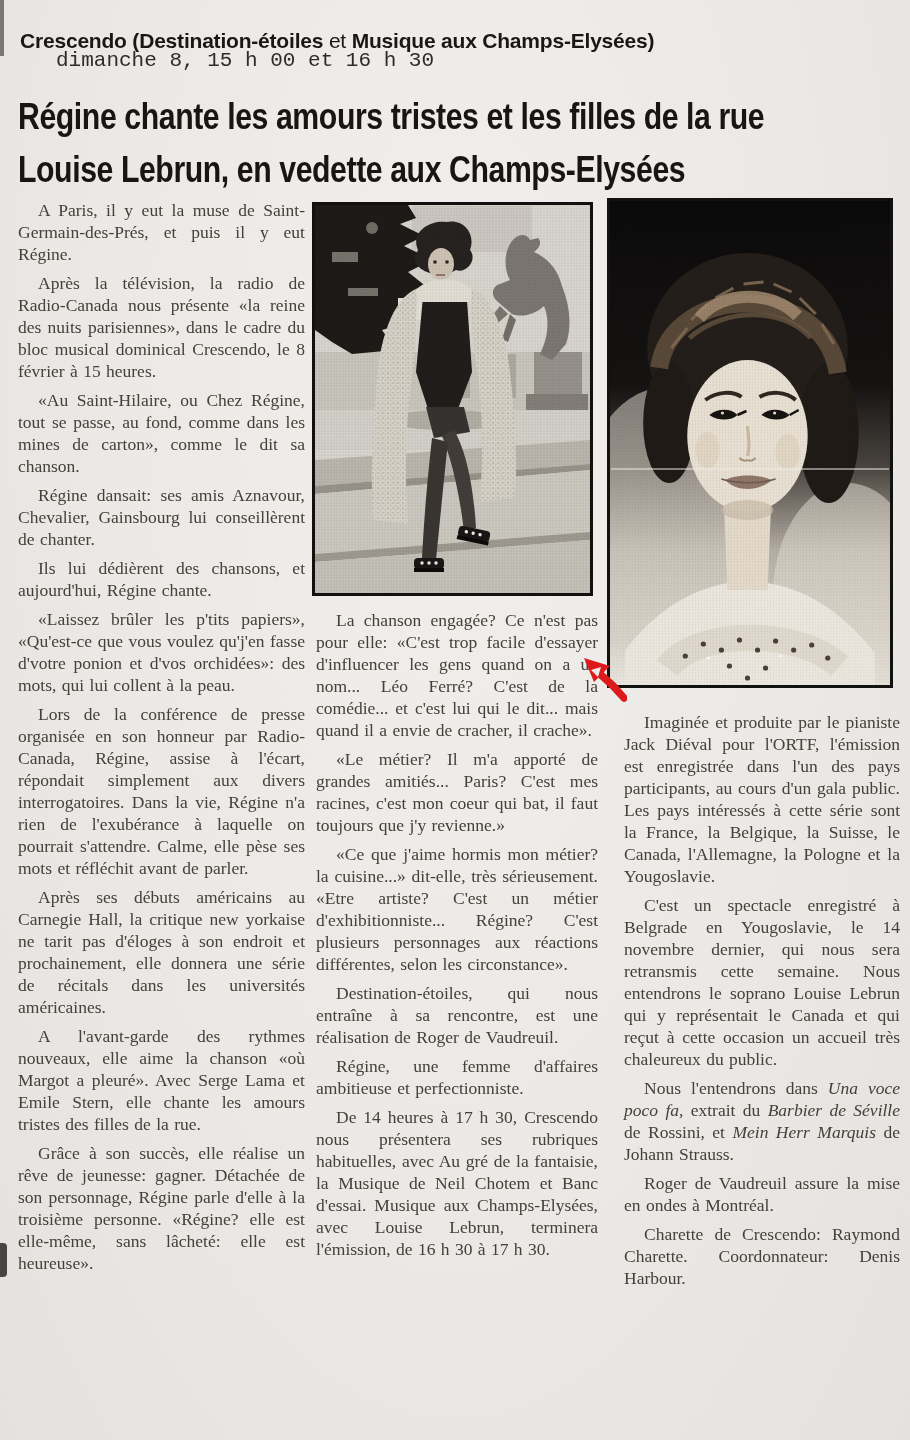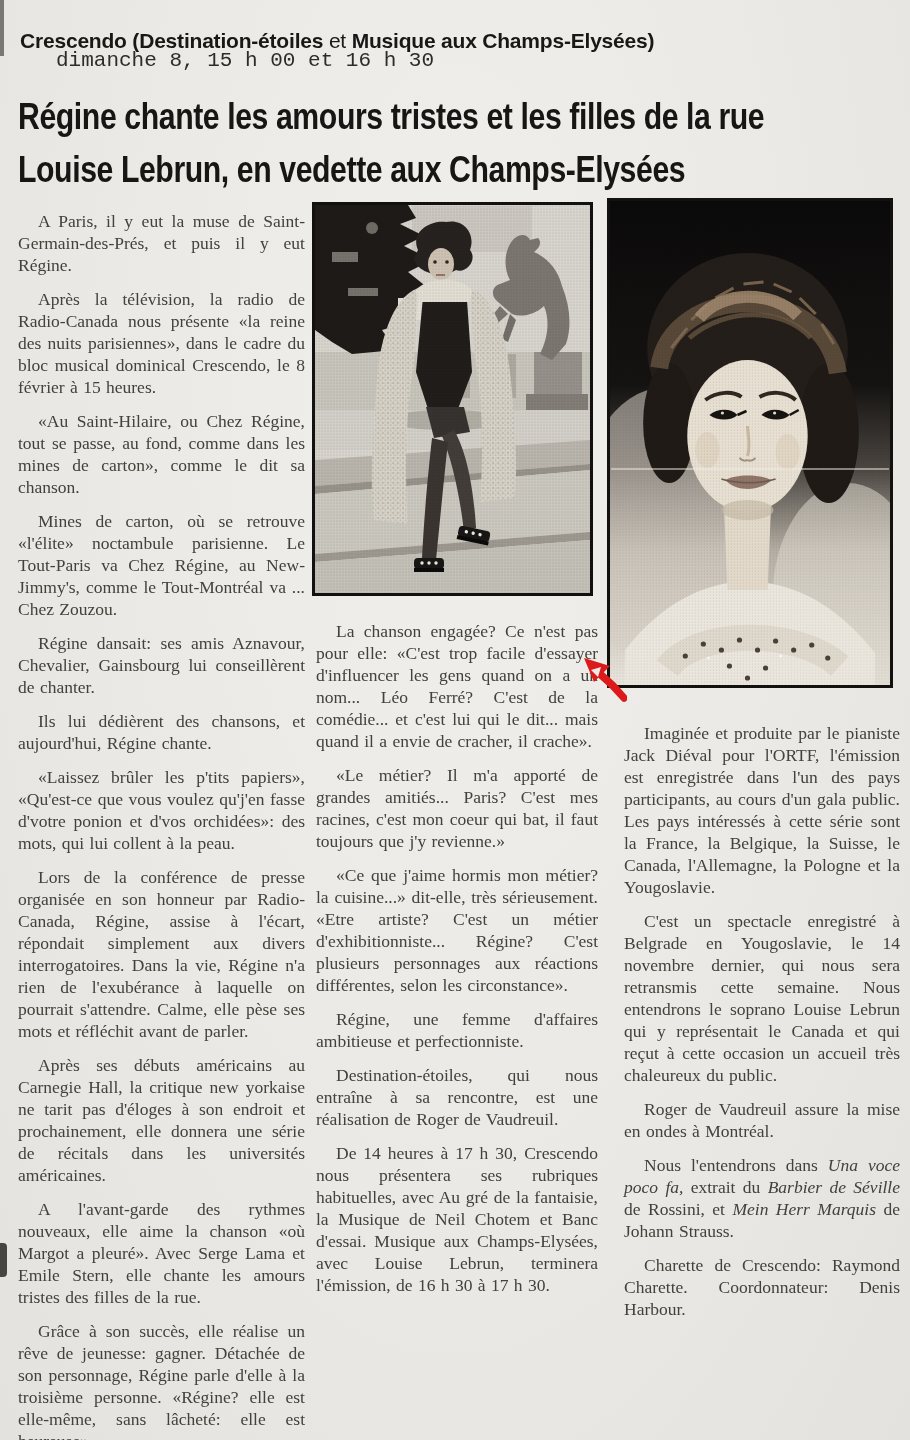--- a/index.html
+++ b/index.html
@@ -21,21 +21,21 @@
   .headline{
     position:absolute;left:18px;top:90px;
     font-family:"Liberation Sans",sans-serif;font-weight:700;font-size:36px;line-height:53px;
     color:#181614;letter-spacing:-0.5px;white-space:nowrap;
     transform:scaleX(0.84);transform-origin:0 0;
   }
   .col{
     position:absolute;font-size:17.5px;line-height:22px;text-align:justify;
     word-spacing:1px;hyphens:auto;-webkit-hyphens:auto;
   }
-  .col p{margin:12px 0 7px;text-indent:20px}
+  .col p{margin:1px 0 7px;text-indent:20px}
   .col .b{font-weight:400}
   .col .i{font-style:italic}
   #col-left{left:18px;top:198px;width:287px}
   #col-middle{left:316px;top:608px;width:282px}
   #col-right{left:624px;top:710px;width:276px}
   .photo{position:absolute;display:block;background:#d7d4cd}
   #photo-regine{left:312px;top:202px;width:281px;height:394px}
   #photo-lebrun{left:607px;top:198px;width:286px;height:490px}
   .photo svg{display:block;width:100%;height:100%}
   .arrow{position:absolute;left:581px;top:656px;width:46px;height:46px}
@@ -195,42 +195,41 @@
     <rect x="4" y="270" width="277" height="2" fill="#f4f1ea" opacity="0.5"></rect>
     <rect width="285" height="490" fill="url(#ht2)"></rect>
     <rect x="1.5" y="1.5" width="282" height="487" fill="none" stroke="#131110" stroke-width="3"></rect>
   </svg>
 </figure>
 
 <div class="col" id="col-left">
     <p><span class="">A Paris, il y eut la muse de Saint-Germain-des-Prés, et puis il y eut Régine.</span></p>
     <p><span class="">Après la télévision, la radio de Radio-Canada nous présente «la reine des nuits parisiennes», dans le cadre du bloc musical dominical </span><span class="b ">Crescendo,</span><span class=""> le 8 février à 15 heures.</span></p>
     <p><span class="">«Au Saint-Hilaire, ou Chez Régine, tout se passe, au fond, comme dans les mines de carton», comme le dit sa chanson.</span></p>
-    <p><span class="">Mines de carton, où se retrouve «l'élite» noctambule parisienne. Le Tout-Paris va Chez Régine, au New-Jimmy's, comme le Tout-Montréal va ... Chez Zouzou.</span></p>
     <p><span class="">Régine dansait: ses amis Aznavour, Chevalier, Gainsbourg lui conseillèrent de chanter.</span></p>
     <p><span class="">Ils lui dédièrent des chansons, et aujourd'hui, Régine chante.</span></p>
     <p><span class="">«Laissez brûler les p'tits papiers», «Qu'est-ce que vous voulez qu'j'en fasse d'votre ponion et d'vos orchidées»: des mots, qui lui collent à la peau.</span></p>
     <p><span class="">Lors de la conférence de presse organisée en son honneur par Radio-Canada, Régine, assise à l'écart, répondait simplement aux divers interrogatoires. Dans la vie, Régine n'a rien de l'exubérance à laquelle on pourrait s'attendre. Calme, elle pèse ses mots et réfléchit avant de parler.</span></p>
     <p><span class="">Après ses débuts américains au Carnegie Hall, la critique new yorkaise ne tarit pas d'éloges à son endroit et prochainement, elle donnera une série de récitals dans les universités américaines.</span></p>
     <p><span class="">A l'avant-garde des rythmes nouveaux, elle aime la chanson «où Margot a pleuré». Avec Serge Lama et Emile Stern, elle chante les amours tristes des filles de la rue.</span></p>
     <p><span class="">Grâce à son succès, elle réalise un rêve de jeunesse: gagner. Détachée de son personnage, Régine parle d'elle à la troisième personne. «Régine? elle est elle-même, sans lâcheté: elle est heureuse».</span></p>
   </div>
 <div class="col" id="col-middle">
     <p><span class="">La chanson engagée? Ce n'est pas pour elle: «C'est trop facile d'essayer d'influencer les gens quand on a un nom... Léo Ferré? C'est de la comédie... et c'est lui qui le dit... mais quand il a envie de cracher, il crache».</span></p>
     <p><span class="">«Le métier? Il m'a apporté de grandes amitiés... Paris? C'est mes racines, c'est mon coeur qui bat, il faut toujours que j'y revienne.»</span></p>
     <p><span class="">«Ce que j'aime hormis mon métier? la cuisine...» dit-elle, très sérieusement. «Etre artiste? C'est un métier d'exhibitionniste... Régine? C'est plusieurs personnages aux réactions différentes, selon les circonstance».</span></p>
+    <p><span class="b ">Destination-étoiles,</span><span class=""> qui nous entraîne à sa rencontre, est une réalisation de Roger de Vaudreuil.</span></p>
     <p><span class="">Régine, une femme d'affaires ambitieuse et perfectionniste.</span></p>
-    <p><span class="b ">Destination-étoiles,</span><span class=""> qui nous entraîne à sa rencontre, est une réalisation de Roger de Vaudreuil.</span></p>
     <p><span class="">De 14 heures à 17 h 30, </span><span class="b ">Crescendo</span><span class=""> nous présentera ses rubriques habituelles, avec </span><span class="b ">Au gré de la fantaisie, la Musique de Neil Chotem</span><span class=""> et </span><span class="b ">Banc d'essai. Musique aux Champs-Elysées,</span><span class=""> avec Louise Lebrun, terminera l'émission, de 16 h 30 à 17 h 30.</span></p>
   </div>
 <div class="col" id="col-right">
     <p><span class="">Imaginée et produite par le pianiste Jack Diéval pour l'ORTF, l'émission est enregistrée dans l'un des pays participants, au cours d'un gala public. Les pays intéressés à cette série sont la France, la Belgique, la Suisse, le Canada, l'Allemagne, la Pologne et la Yougoslavie.</span></p>
     <p><span class="">C'est un spectacle enregistré à Belgrade en Yougoslavie, le 14 novembre dernier, qui nous sera retransmis cette semaine. Nous entendrons le soprano Louise Lebrun qui y représentait le Canada et qui reçut à cette occasion un accueil très chaleureux du public.</span></p>
+    <p><span class="">Nous l'entendrons dans </span><span class="i">Una voce poco fa,</span><span class=""> extrait du </span><span class="i">Barbier de Séville</span><span class=""> de Rossini, et </span><span class="i">Mein Herr Marquis</span><span class=""> de Johann Strauss.</span></p>
     <p><span class="">Roger de Vaudreuil assure la mise en ondes à Montréal.</span></p>
-    <p><span class="">Nous l'entendrons dans </span><span class="i">Una voce poco fa,</span><span class=""> extrait du </span><span class="i">Barbier de Séville</span><span class=""> de Rossini, et </span><span class="i">Mein Herr Marquis</span><span class=""> de Johann Strauss.</span></p>
     <p><span class="">Charette de </span><span class="b ">Crescendo:</span><span class=""> Raymond Charette. Coordonnateur: Denis Harbour.</span></p>
   </div>
 
 <div class="arrow">
   <svg viewBox="0 0 46 46">
     <path d="M43,42 C34,31 30,27 19,18" fill="none" stroke-width="7.5" stroke-linecap="round" stroke="#dd1a1b"></path>
     <polygon points="3,2 29,10 13,26" fill="#dd1a1b"></polygon>
     <polygon points="10,14 20,11 17,21" fill="#eae9e5"></polygon>
   </svg>
 </div>

